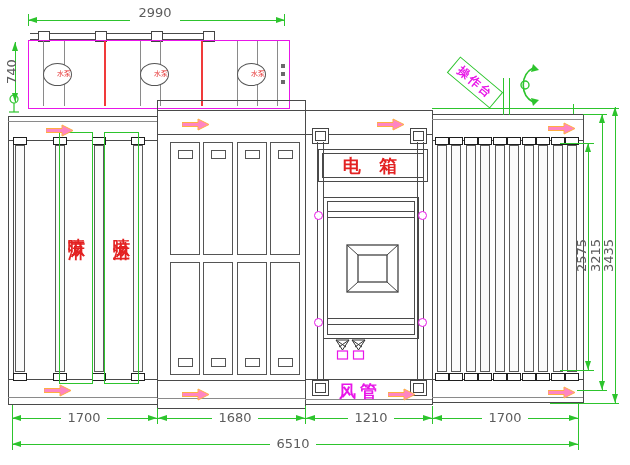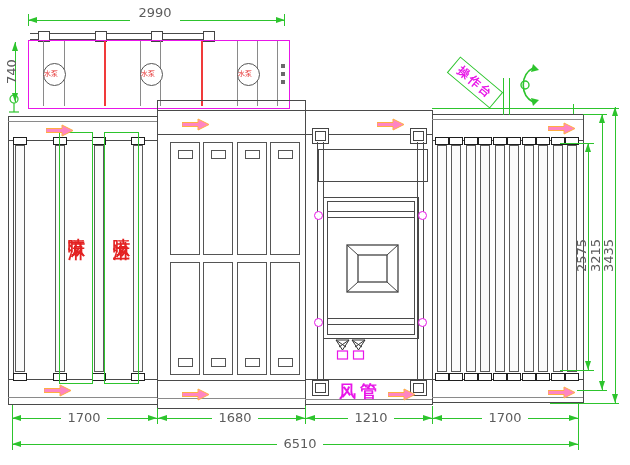--- a/index.html
+++ b/index.html
@@ -37,21 +37,21 @@
   
   .panel{position:absolute;width:28px;height:111px;border:1px solid #555;background:#fff;}
   .vent{position:absolute;left:7px;width:13px;height:7px;border:1px solid #555;}
   .vent-t{top:7px;}  .vent-b{bottom:7px;}
   
   .gzone{position:absolute;top:132px;height:250px;border:1px solid #2dc42d;}
   .vtext{position:absolute;writing-mode:vertical-rl;text-orientation:upright;
          color:#e32222;font-size:17px;font-weight:bold;letter-spacing:5px;}
   
   .pcirc{position:absolute;top:63px;width:21px;height:21px;border:1px solid #555;border-radius:50%;
-         background:#fff;color:#e32222;font-size:7px;line-height:21px;text-align:left;}
+         background:#fff;color:#e32222;font-size:7px;line-height:21px;text-align:right;padding-left:6px;}
   .tinymark{position:absolute;width:4px;height:4px;background:#6a6a6a;}
   
   .foot{position:absolute;width:15px;height:14px;border:1px solid #444;background:#fff;}
   .foot::before{content:"";position:absolute;inset:2px;border:1px solid #444;}
   .hook{position:absolute;top:31px;width:10px;height:9px;border:1px solid #444;background:#fff;}
   .mcirc{position:absolute;width:7px;height:7px;border:1px solid #e816e8;border-radius:50%;background:#fff;}
   .parrow{position:absolute;width:28px;height:13px;}
   
   .redlab{position:absolute;color:#e32222;font-weight:bold;}
   .maglab{position:absolute;color:#e816e8;font-weight:bold;}
@@ -160,20 +160,21 @@
   <div class="foot" style="left:410px;top:128px;"></div>
   <div class="foot" style="left:312px;top:380px;"></div>
   <div class="foot" style="left:410px;top:380px;"></div>
 
   <div class="vl" style="left:317px;top:142px;height:238px;"></div>
   <div class="vl" style="left:323px;top:142px;height:238px;"></div>
   <div class="vl" style="left:417px;top:142px;height:238px;"></div>
   <div class="vl" style="left:423px;top:142px;height:238px;"></div>
 
   <div class="rect" style="left:318px;top:149px;width:108px;height:31px;"></div>
+  <div class="rect redlab" style="left:322px;top:153px;width:100px;height:23px;font-size:18px;line-height:23px;text-align:center;letter-spacing:6px;">电 箱</div>
 
   <div class="rect" style="left:323px;top:197px;width:94px;height:140px;"></div>
   <div class="rect" style="left:327px;top:201px;width:86px;height:132px;"></div>
   <div class="hl" style="left:327px;top:211px;width:87px;"></div>
   <div class="hl" style="left:327px;top:217px;width:87px;"></div>
   <div class="hl" style="left:327px;top:318px;width:87px;"></div>
   <div class="hl" style="left:327px;top:324px;width:87px;"></div>
   <div class="mcirc" style="left:314px;top:211px;"></div>
   <div class="mcirc" style="left:418px;top:211px;"></div>
   <div class="mcirc" style="left:314px;top:318px;"></div>
@@ -293,15 +294,15 @@
   <div class="ah ah-r" style="left:569px;top:415px;"></div>
 
   <div class="dimt" style="left:61px;top:410px;width:46px;">1700</div>
   <div class="dimt" style="left:212px;top:410px;width:46px;">1680</div>
   <div class="dimt" style="left:348px;top:410px;width:46px;">1210</div>
   <div class="dimt" style="left:482px;top:410px;width:46px;">1700</div>
 
   <div class="hlg" style="left:12px;top:444px;width:566px;"></div>
   <div class="ah ah-l" style="left:12px;top:441px;"></div>
   <div class="ah ah-r" style="left:569px;top:441px;"></div>
-  <div class="dimt" style="left:277px;top:436px;width:46px;">6510</div>
+  <div class="dimt" style="left:270px;top:436px;width:46px;">6510</div>
 
 </div>
 
 </body></html>

